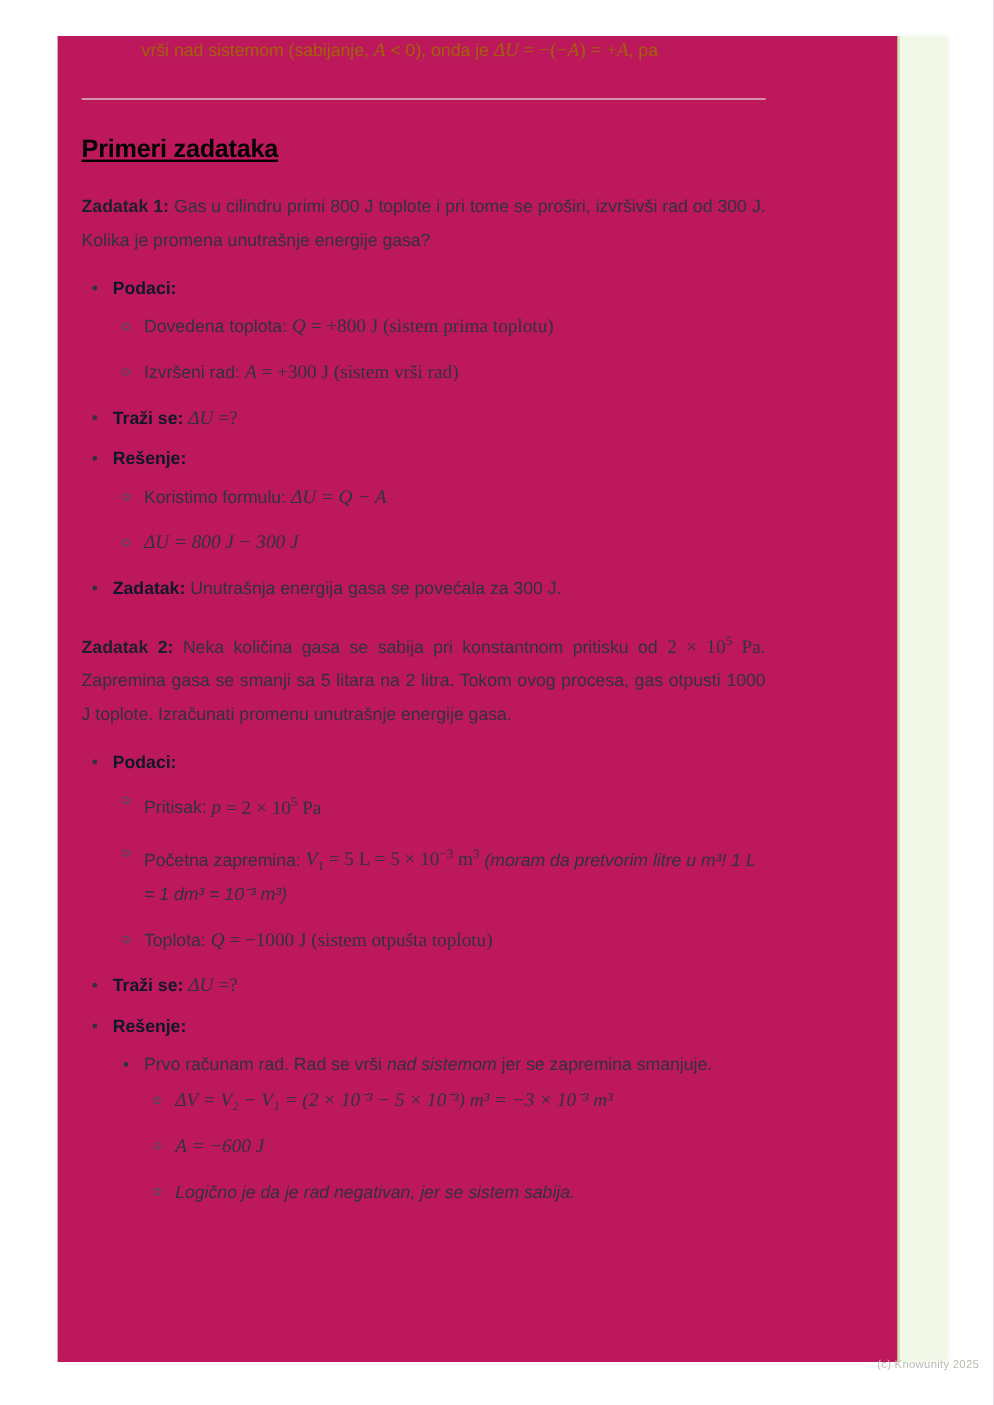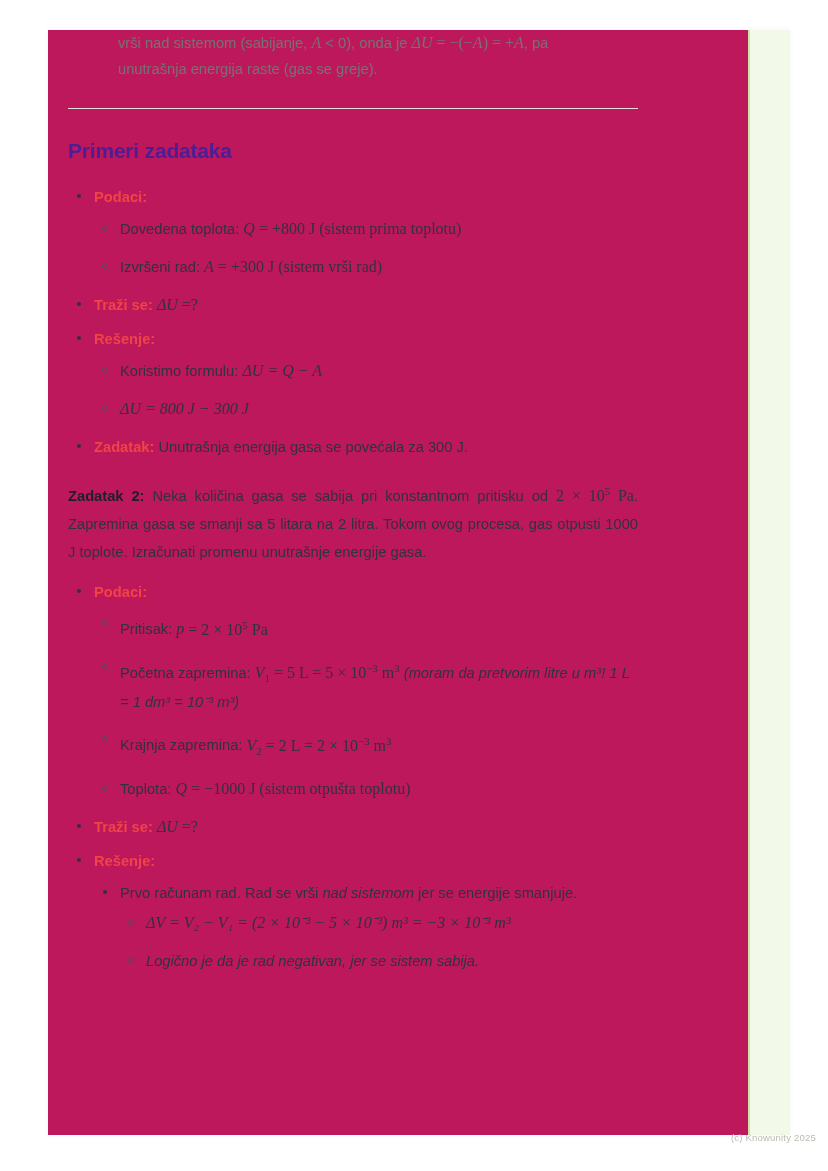--- a/index.html
+++ b/index.html
@@ -56,43 +56,44 @@
     position: absolute;
     left: 68px;
     top: 30px;
     width: 570px;
     color: #2e3440;
   }
 
   .para {
     font-size: 14.7px;
     line-height: 26px;
-    color: #737373;
+    color: #a16207;
     margin: 0 0 0 0;
     text-align: justify;
   }
   .para.indent-first {
     margin-left: 50px;
     width: 520px;
     text-align: left;
   }
 
   .divider {
     height: 1px;
     background: #e3e3dc;
     margin: 26px 0 30px 0;
     width: 570px;
   }
 
   h2.section-title {
     font-size: 21px;
     font-weight: bold;
-    color: #4c1d95;
+    color: #000000;
     margin: 0 0 22px 0;
     letter-spacing: -0.2px;
+    text-decoration: underline;
   }
 
   .task-para {
     font-size: 14.7px;
     line-height: 28px;
     color: #2f333b;
     margin: 0 0 14px 0;
     text-align: justify;
   }
   .task-label {
@@ -174,21 +175,21 @@
     position: absolute;
     left: 8px;
     top: 8px;
     width: 4px;
     height: 4px;
     border-radius: 50%;
     border: 1px solid #4a4f57;
     background: transparent;
   }
 
-  .lbl-bold { font-weight: bold; color: #ef4444; }
+  .lbl-bold { font-weight: bold; color: #0f172a; }
 
   
   .m {
     font-family: "Liberation Serif", serif;
     font-size: 16px;
   }
   .mi {
     font-family: "Liberation Serif", serif;
     font-style: italic;
     font-size: 16px;
@@ -228,27 +229,29 @@
     <div id="green-strip"></div>
     <div id="green-strip-edge"></div>
     <div id="watermark">(c) Knowunity 2025</div>
   </div>
 
   <div id="content">
 
     <p class="para indent-first">
       <span>vrši nad sistemom (sabijanje, </span><span class="mi">A</span><span> &lt; 0), onda je </span><span class="mi">ΔU</span><span class="m"> = −(−</span><span class="mi">A</span><span class="m">) = +</span><span class="mi">A</span><span>, pa</span>
       <br>
-      <span>unutrašnja energija raste (gas se greje).</span>
     </p>
 
     <div class="divider"></div>
 
     <h2 class="section-title">Primeri zadataka</h2>
 
+    <p class="task-para">
+      <span class="task-label">Zadatak 1:</span><span> Gas u cilindru primi 800 J toplote i pri tome se proširi, izvršivši rad od 300 J. Kolika je promena unutrašnje energije gasa?</span>
+    </p>
 
     <ul class="lvl1">
 
       <li>
         <span class="b-disc"></span>
         <span class="lbl-bold">Podaci:</span>
         <ul class="lvl2">
           <li>
             <span class="b-circle"></span>
             <span>Dovedena toplota: </span><span class="mi">Q</span><span class="m"> = +800 J (sistem prima toplotu)</span>
@@ -302,24 +305,20 @@
           <li>
             <span class="b-circle"></span>
             <span>Pritisak: </span><span class="mi">p</span><span class="m"><span> = 2 × 10</span><sup>5</sup><span> Pa</span></span>
           </li>
 
           <li>
             <span class="b-circle"></span>
             <span>Početna zapremina: </span><span class="mi"><span>V</span><sub>1</sub></span><span class="m"><span> = 5 L = 5 × 10</span><sup>−3</sup><span> m</span><sup>3</sup></span><span class="note-italic"> (moram da pretvorim litre u m³! 1 L = 1 dm³ = 10⁻³ m³)</span>
           </li>
 
-          <li>
-            <span class="b-circle"></span>
-            <span>Krajnja zapremina: </span><span class="mi"><span>V</span><sub>2</sub></span><span class="m"><span> = 2 L = 2 × 10</span><sup>−3</sup><span> m</span><sup>3</sup></span>
-          </li>
 
           <li>
             <span class="b-circle"></span>
             <span>Toplota: </span><span class="mi">Q</span><span class="m"> = −1000 J (sistem otpušta toplotu)</span>
           </li>
 
         </ul>
       </li>
 
       <li>
@@ -329,29 +328,33 @@
       </li>
 
       <li>
         <span class="b-disc"></span>
         <span class="lbl-bold">Rešenje:</span>
 
         <ul class="lvl2">
 
           <li>
             <span class="b-disc"></span>
-            <span>Prvo računam rad. Rad se vrši </span><span class="note-italic">nad sistemom</span><span> jer se energije smanjuje.</span>
+            <span>Prvo računam rad. Rad se vrši </span><span class="note-italic">nad sistemom</span><span> jer se zapremina smanjuje.</span>
 
             <ul class="lvl3">
               <li>
                 <span class="b-circle"></span>
                 <span class="mi">ΔV = V₂ − V₁ = (2 × 10⁻³ − 5 × 10⁻³) m³ = −3 × 10⁻³ m³</span>
               </li>
               <li>
                 <span class="b-circle"></span>
+                <span class="mi">A = −600 J</span>
+              </li>
+              <li>
+                <span class="b-circle"></span>
                 <span class="note-italic">Logično je da je rad negativan, jer se sistem sabija.</span>
               </li>
             </ul>
           </li>
 
           <li>
             
             
             
           </li>

